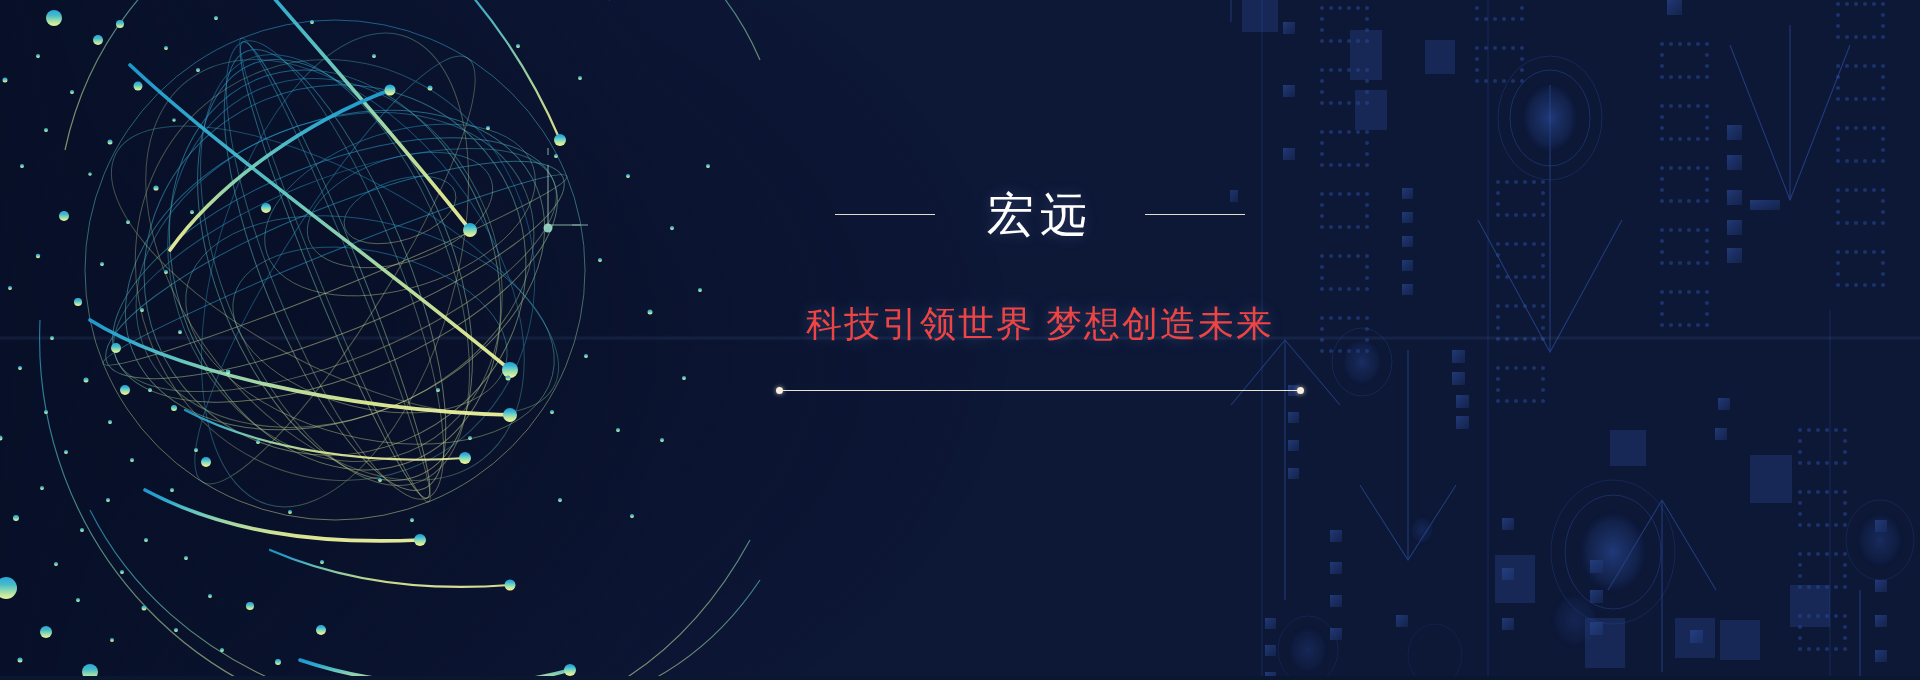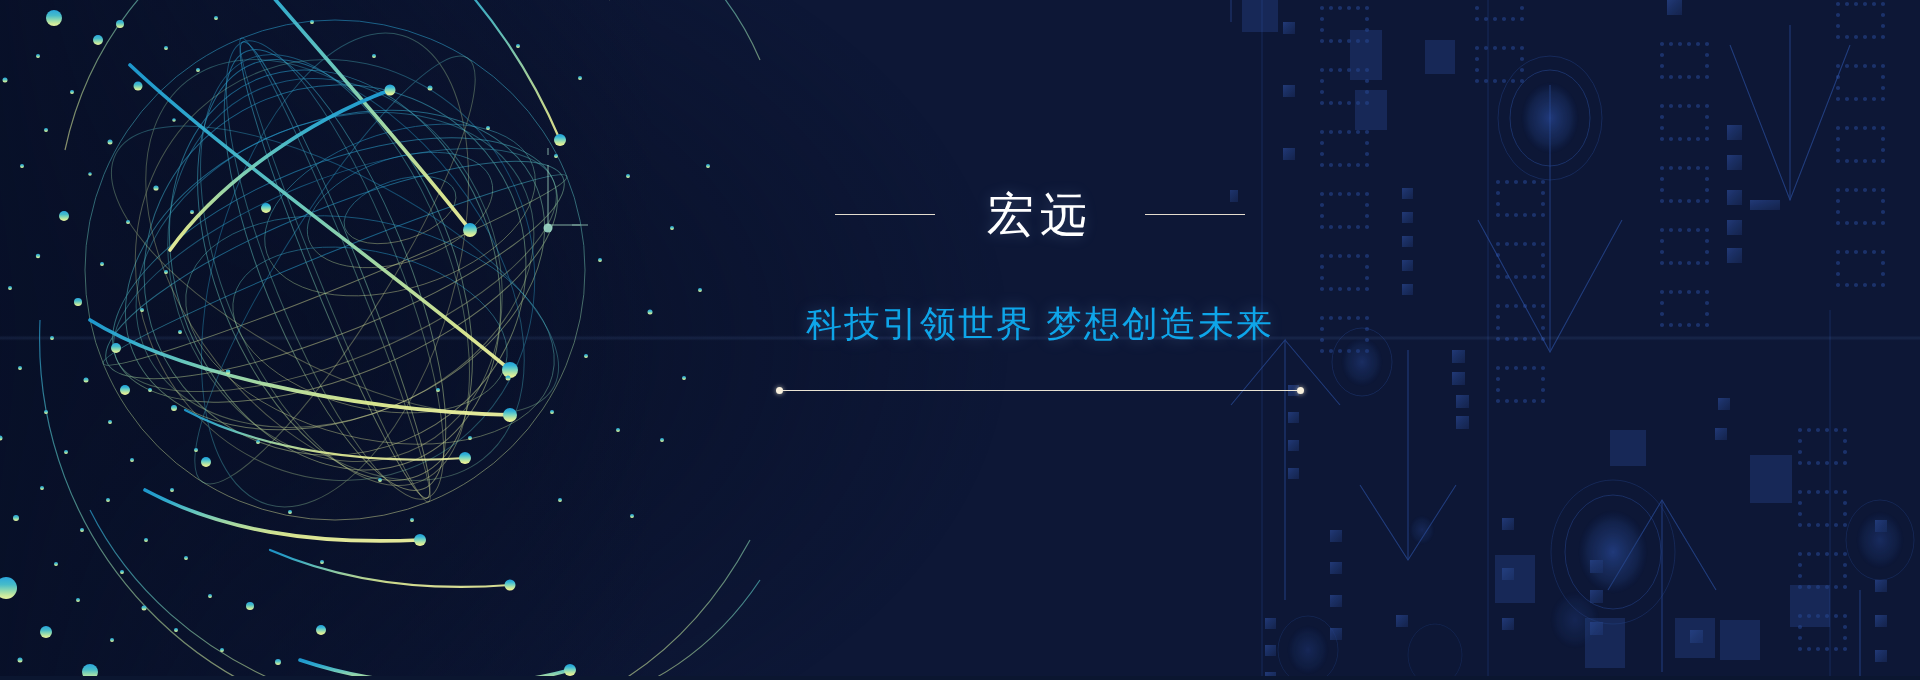--- a/index.html
+++ b/index.html
@@ -60,21 +60,21 @@
     font-size:47px;
     letter-spacing:6px;
     line-height:1;
     font-weight:400;
     white-space:nowrap;
     text-shadow:0 0 14px rgba(150,190,255,.28);
   }
 
   #subtitle{
     margin-top:30px;
-    color:#0ea5e9;
+    color:#ef4444;
     font-size:36px;
     letter-spacing:2px;
     font-weight:400;
     white-space:nowrap;
     text-shadow:0 0 16px rgba(140,185,255,.30);
   }
 
   #rule-row{
     margin-top:38px;
     display:flex; align-items:center; justify-content:center;

